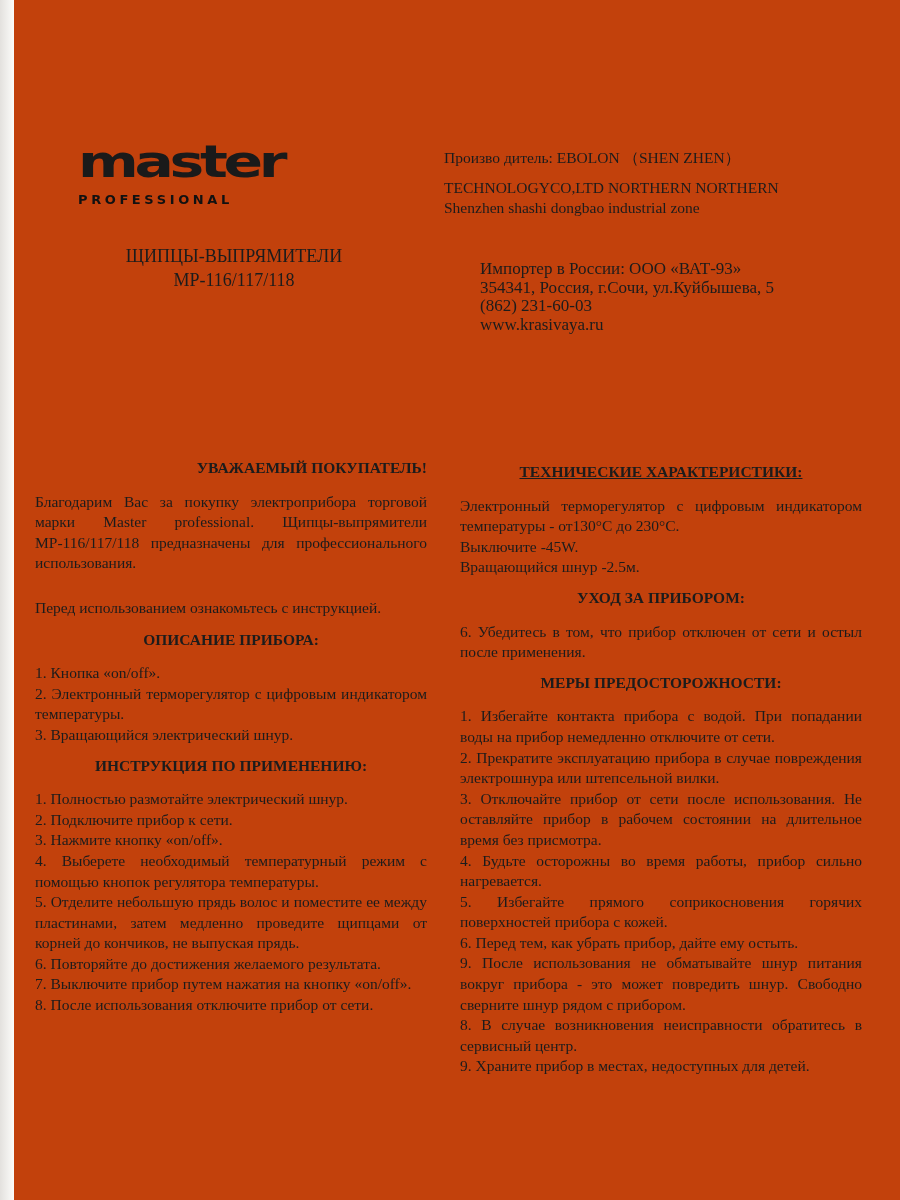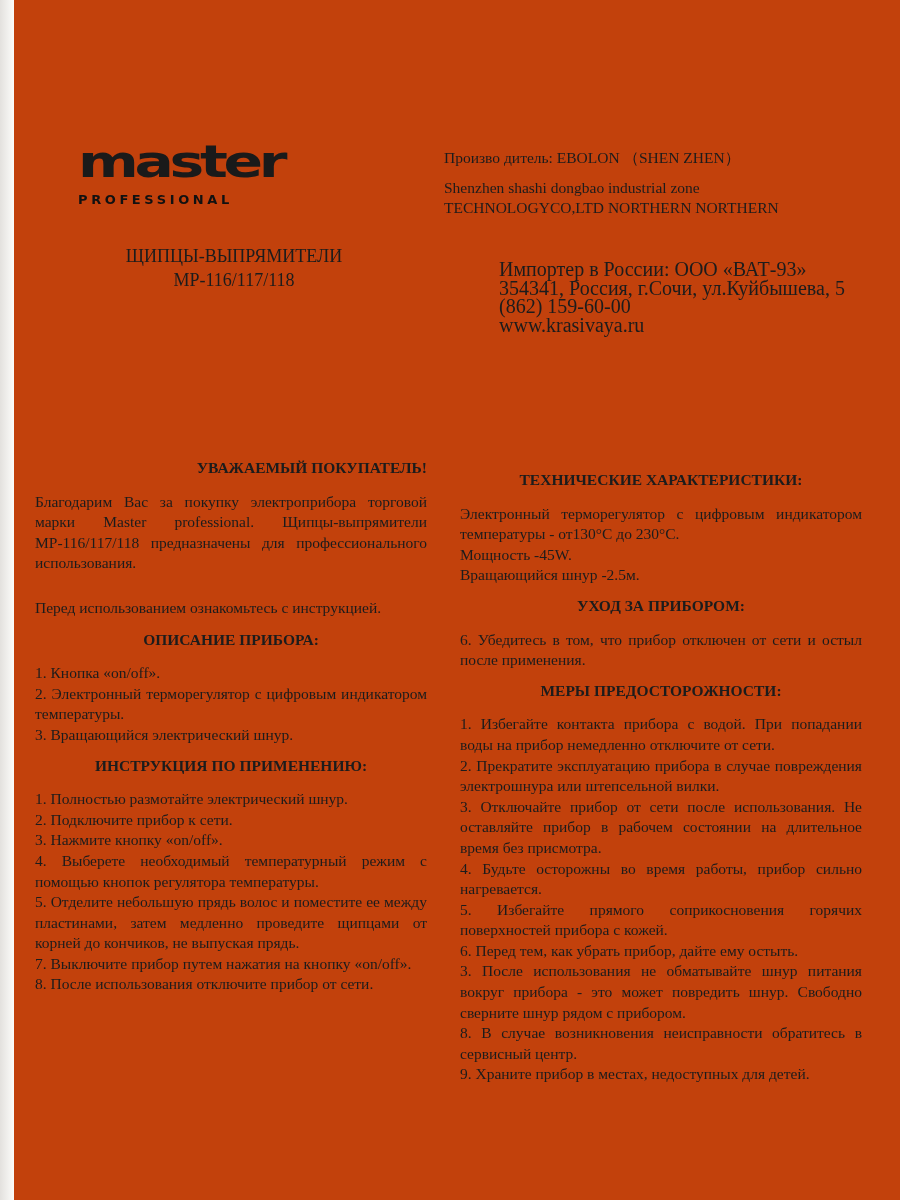--- a/index.html
+++ b/index.html
@@ -22,21 +22,21 @@
     transform:scaleY(0.82) scaleX(1.08); transform-origin:left top;
   }
   .logo-sub {
     font-family:"DejaVu Sans", sans-serif;
     font-weight:700; font-size:13px; letter-spacing:3.6px;
     margin-top:-2px; color:#111;
   }
   .producer { position:absolute; left:444px; top:148px; width:370px; font-size:15.5px; line-height:20px; }
   .producer .gap { margin-bottom:10px; }
   .product-title { position:absolute; left:58px; top:244px; width:352px; text-align:center; font-size:18px; line-height:24px; }
-  .importer { position:absolute; left:499px; top:260px; width:370px; font-size:20px; line-height:18.5px; }
+  .importer { position:absolute; left:480px; top:260px; width:370px; font-size:17px; line-height:18.5px; }
 
   
   .col { position:absolute; top:446px; font-size:15.5px; line-height:20.6px; text-align:justify; }
   .col-left  { left:35px;  width:392px; }
   .col-right { left:460px; width:402px; }
   .heading { text-align:center; font-weight:700; font-size:15.5px; margin:0 0 13px 0; }
   .heading.mt { margin-top:10px; }
   .para { margin-bottom:11px; }
   .list-item { margin:0; }
   .specs div { text-align:left; }
@@ -47,33 +47,33 @@
 <div class="page">
   <div class="edge-shadow"></div>
 
   <div class="logo-block">
     <div class="logo-text">master</div>
     <div class="logo-sub">PROFESSIONAL</div>
   </div>
 
   <div class="producer">
     <div class="gap">Произво дитель:   EBOLON  （SHEN ZHEN）</div>
+    <div>TECHNOLOGYCO,LTD NORTHERN NORTHERN</div>
     <div>Shenzhen shashi dongbao industrial zone</div>
-    <div>TECHNOLOGYCO,LTD NORTHERN NORTHERN</div>
   </div>
 
   <div class="product-title">
     <div>ЩИПЦЫ-ВЫПРЯМИТЕЛИ</div>
     <div>МР-116/117/118</div>
   </div>
 
   <div class="importer">
     <div>Импортер в России: ООО «ВАТ-93»</div>
     <div>354341, Россия, г.Сочи, ул.Куйбышева, 5</div>
-    <div>(862) 159-60-00</div>
+    <div>(862) 231-60-03</div>
     <div>www.krasivaya.ru</div>
   </div>
 
   <div class="col col-left">
     <div class="heading" style="margin-top:12px;text-align:right;">УВАЖАЕМЫЙ ПОКУПАТЕЛЬ!</div>
     <p class="para">Благодарим Вас за покупку электроприбора торговой марки Master professional. Щипцы-выпрямители МР-116/117/118 предназначены для профессионального использования.</p>
     <p class="para" style="margin-top:24px;">Перед использованием ознакомьтесь с инструкцией.</p>
 
     <div class="heading mt">ОПИСАНИЕ ПРИБОРА:</div>
     <div>
@@ -82,44 +82,45 @@
       <div class="list-item">3. Вращающийся электрический шнур.</div>
     </div>
 
     <div class="heading mt">ИНСТРУКЦИЯ ПО ПРИМЕНЕНИЮ:</div>
     <div>
       <div class="list-item">1. Полностью размотайте электрический шнур.</div>
       <div class="list-item">2. Подключите прибор к сети.</div>
       <div class="list-item">3. Нажмите кнопку «on/off».</div>
       <div class="list-item">4. Выберете необходимый температурный режим с помощью кнопок регулятора температуры.</div>
       <div class="list-item">5. Отделите небольшую прядь волос и поместите ее между пластинами, затем медленно проведите щипцами от корней до кончиков, не выпуская прядь.</div>
+      <div class="list-item">6. Повторяйте до достижения желаемого результата.</div>
       <div class="list-item">7. Выключите прибор путем нажатия на кнопку «on/off».</div>
       <div class="list-item">8. После использования отключите прибор от сети.</div>
     </div>
   </div>
 
   <div class="col col-right">
-    <div class="heading" style="margin-top:24px;">ТЕХНИЧЕСКИЕ ХАРАКТЕРИСТИКИ:</div>
+    <div class="heading" style="margin-top:16px;text-decoration:underline;">ТЕХНИЧЕСКИЕ ХАРАКТЕРИСТИКИ:</div>
     <div class="specs">
       <div style="text-align:justify;">Электронный терморегулятор с цифровым индикатором температуры - от130°С до 230°С.</div>
-      <div>Мощность -45W.</div>
+      <div>Выключите -45W.</div>
       <div>Вращающийся шнур -2.5м.</div>
     </div>
 
     <div class="heading mt">УХОД ЗА ПРИБОРОМ:</div>
     <div>
       <div class="list-item">6. Убедитесь в том, что прибор отключен от сети и остыл после применения.</div>
     </div>
 
     <div class="heading mt">МЕРЫ ПРЕДОСТОРОЖНОСТИ:</div>
     <div>
       <div class="list-item">1. Избегайте контакта прибора с водой. При попадании воды на прибор немедленно отключите от сети.</div>
       <div class="list-item">2. Прекратите эксплуатацию прибора в случае повреждения электрошнура или штепсельной вилки.</div>
       <div class="list-item">3. Отключайте прибор от сети после использования. Не оставляйте прибор в рабочем состоянии на длительное время без присмотра.</div>
       <div class="list-item">4. Будьте осторожны во время работы, прибор сильно нагревается.</div>
       <div class="list-item">5. Избегайте прямого соприкосновения горячих поверхностей прибора с кожей.</div>
       <div class="list-item">6. Перед тем, как убрать прибор, дайте ему остыть.</div>
-      <div class="list-item">3. После использования не обматывайте шнур питания вокруг прибора - это может повредить шнур. Свободно сверните шнур рядом с прибором.</div>
+      <div class="list-item">9. После использования не обматывайте шнур питания вокруг прибора - это может повредить шнур. Свободно сверните шнур рядом с прибором.</div>
       <div class="list-item">8. В случае возникновения неисправности обратитесь в сервисный центр.</div>
       <div class="list-item">9. Храните прибор в местах, недоступных для детей.</div>
     </div>
   </div>
 </div>
 
 </body></html>

